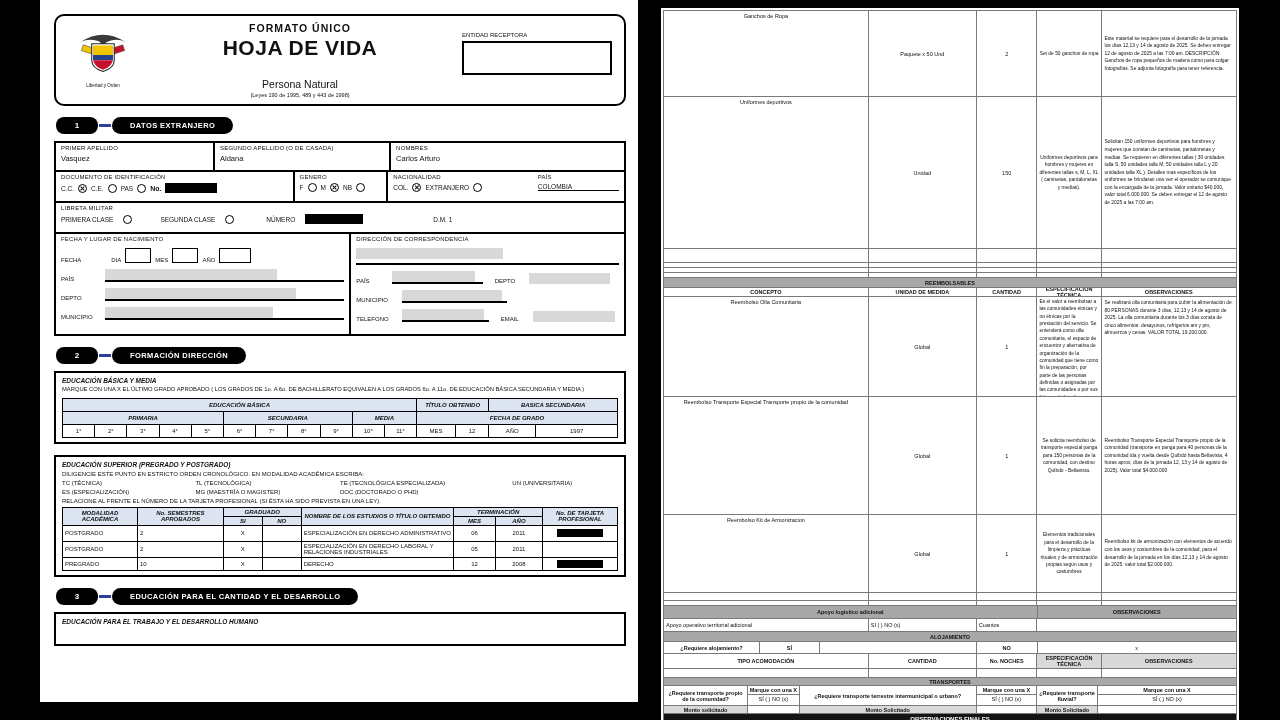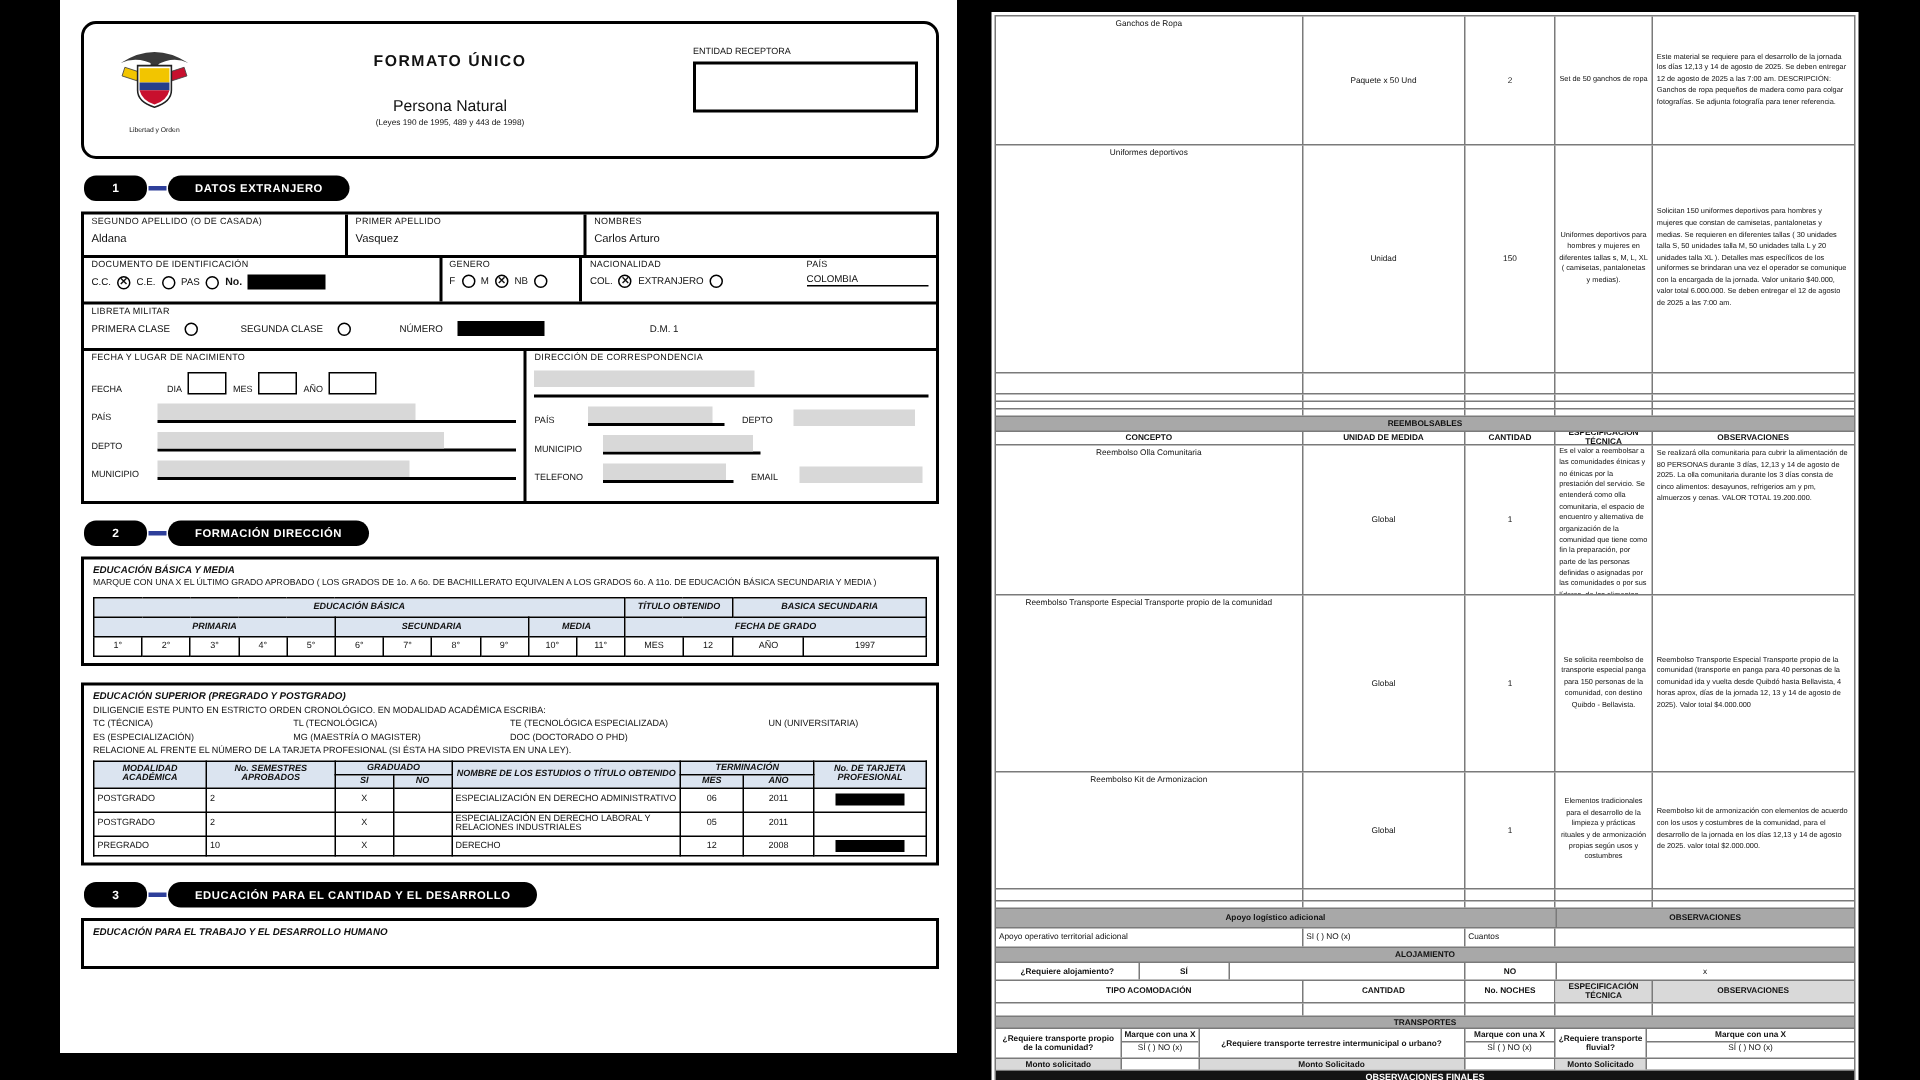--- a/index.html
+++ b/index.html
@@ -94,45 +94,46 @@
         </g>
         <path d="M17,13 h26 v19 q0,9 -13,13 q-13,-4 -13,-13 Z" fill="#fff" stroke="#222" stroke-width="1.2"></path>
         <rect x="18.5" y="15" width="23" height="11" fill="#f2c500"></rect>
         <rect x="18.5" y="26" width="23" height="6" fill="#26408b"></rect>
         <path d="M18.5,32 h23 q-2,8 -11.5,11 q-9.5,-3 -11.5,-11 Z" fill="#c8102e"></path>
       </svg>
       <div class="logo-cap">Libertad y Orden</div>
     </div>
     <div class="hv-titles">
       <div class="t1">FORMATO ÚNICO</div>
+      <div class="t2">HOJA DE VIDA</div>
       <div class="t3">Persona Natural</div>
       <div class="t4">(Leyes 190 de 1995, 489 y 443 de 1998)</div>
     </div>
     <div class="hv-entity">
       <div class="ent-l">ENTIDAD RECEPTORA</div>
       <div class="ent-box"></div>
     </div>
   </div>
 
   <div class="pill">
     <div class="pnum">1</div>
     <div class="pconn"></div>
     <div class="ptitle">DATOS EXTRANJERO</div>
   </div>
 
   <div class="ptable">
 
     <div class="prow" style="height:27px;">
+      <div class="pcell" style="width:28%;">
+        <div class="lab">PRIMER APELLIDO</div>
+        <div class="val">Vasquez</div>
+      </div>
       <div class="pcell" style="width:31%;">
         <div class="lab">SEGUNDO APELLIDO (O DE CASADA)</div>
         <div class="val">Aldana</div>
-      </div>
-      <div class="pcell" style="width:28%;">
-        <div class="lab">PRIMER APELLIDO</div>
-        <div class="val">Vasquez</div>
       </div>
       <div class="pcell" style="width:41%;">
         <div class="lab">NOMBRES</div>
         <div class="val">Carlos Arturo</div>
       </div>
     </div>
 
     <div class="prow" style="height:29px;">
       <div class="pcell" style="width:42%;">
         <div class="lab">DOCUMENTO DE IDENTIFICACIÓN</div>

